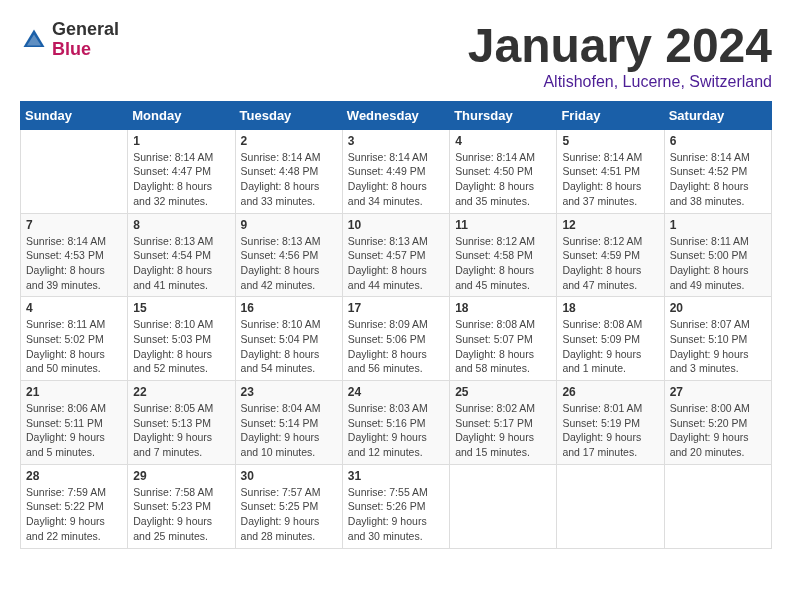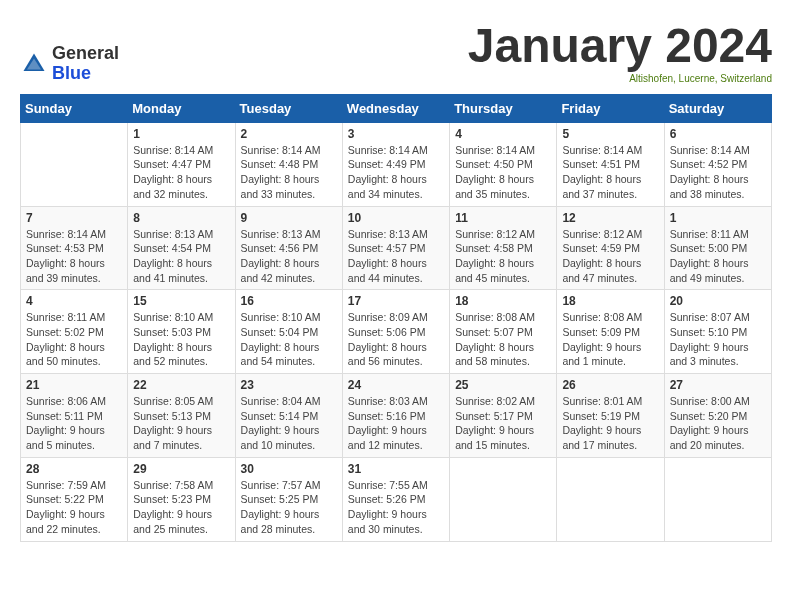--- a/index.html
+++ b/index.html
@@ -6,56 +6,56 @@
     body {
       font-family: Arial, sans-serif;
       background: #fff;
       width: 792px;
       min-height: 612px;
       padding: 20px;
     }
     .header-area {
       display: flex;
       justify-content: space-between;
-      align-items: flex-end;
+      align-items: flex-start;
       margin-bottom: 10px;
     }
     .logo {
       display: flex;
       align-items: center;
       gap: 4px;
     }
     .logo-text-general {
       font-size: 18px;
       font-weight: bold;
       color: #333;
       line-height: 1.1;
     }
     .logo-text-blue {
       font-size: 18px;
       font-weight: bold;
-      color: #1d4ed8;
+      color: #be185d;
       line-height: 1.1;
     }
     .logo-icon {
       width: 28px;
       height: 28px;
     }
     .title-block {
       text-align: right;
     }
     .month-title {
       font-size: 48px;
       font-weight: bold;
       color: #333;
       line-height: 1.1;
     }
     .subtitle {
-      font-size: 10px;
-      color: #4d7c0f;
+      font-size: 16px;
+      color: #4c1d95;
     }
     .calendar {
       width: 100%;
       border-collapse: collapse;
       font-size: 11px;
     }
     .calendar thead tr th {
       background-color: #1a5fa8;
       color: #fff;
       padding: 6px 4px;

